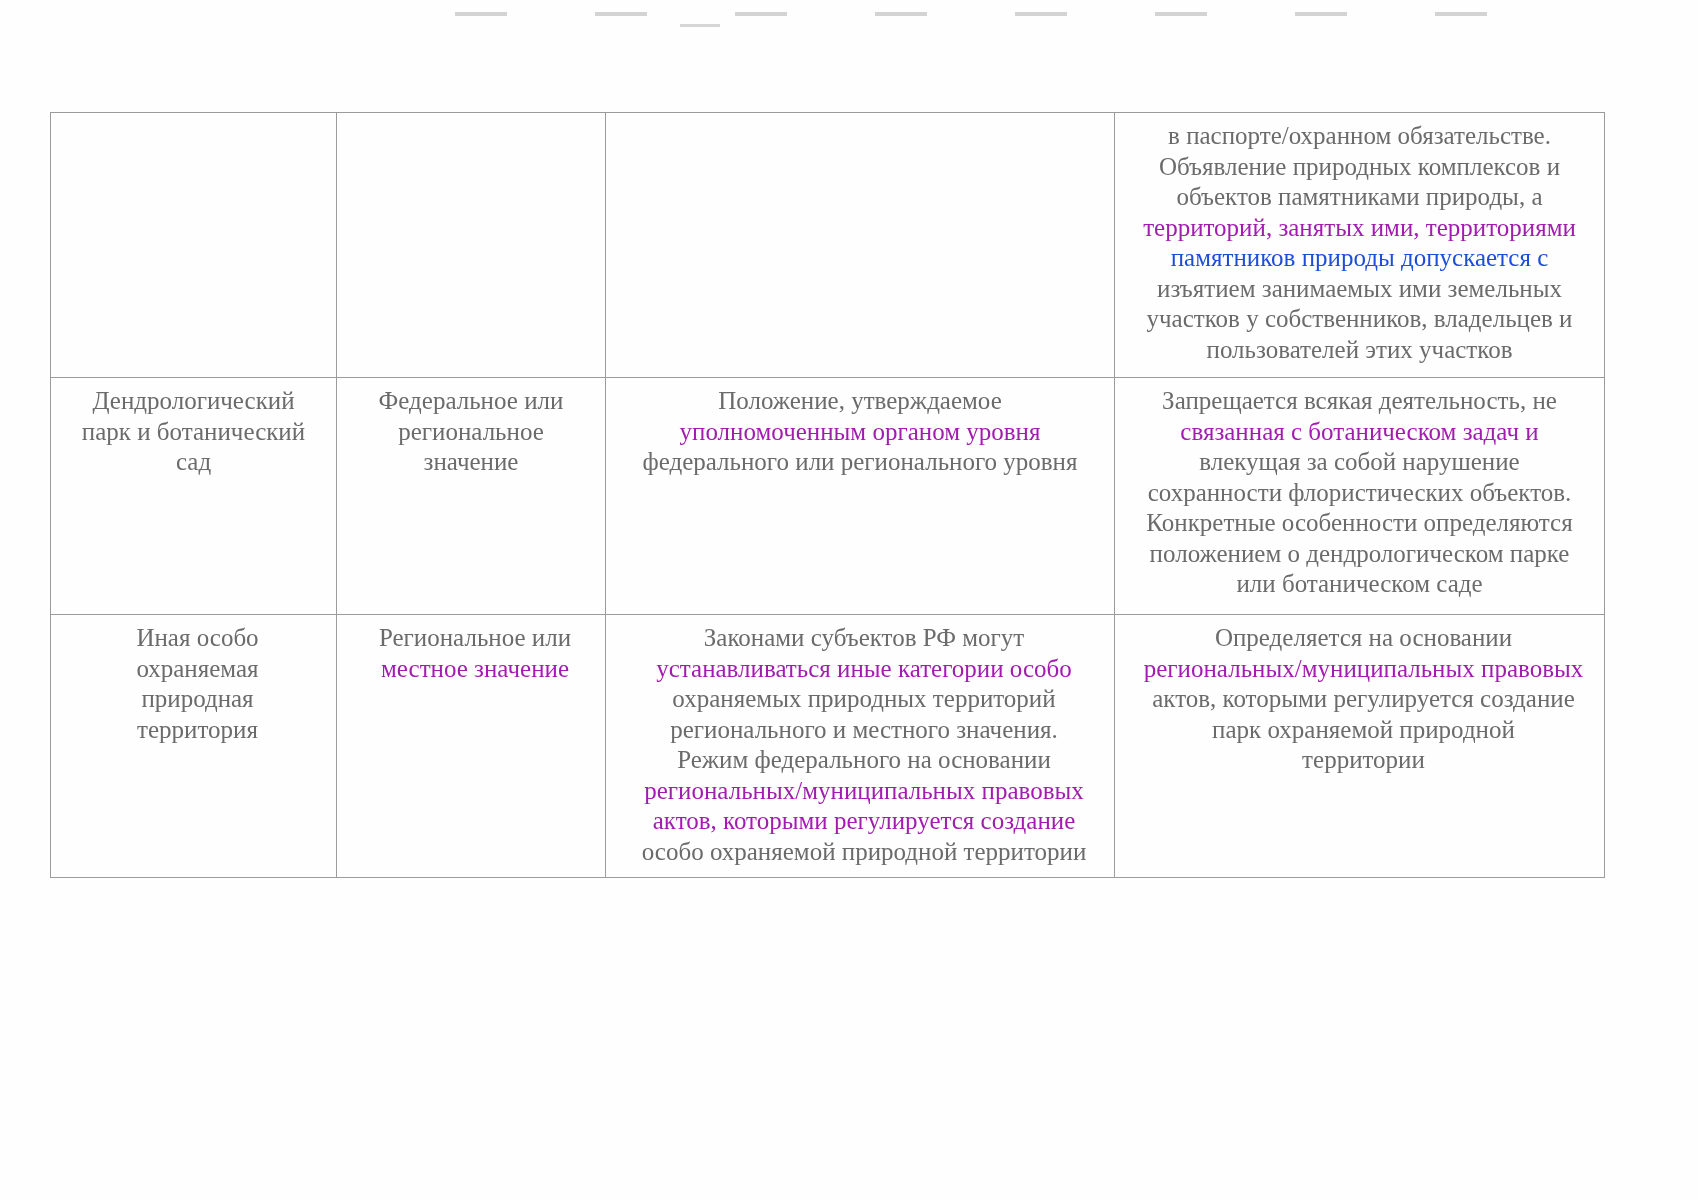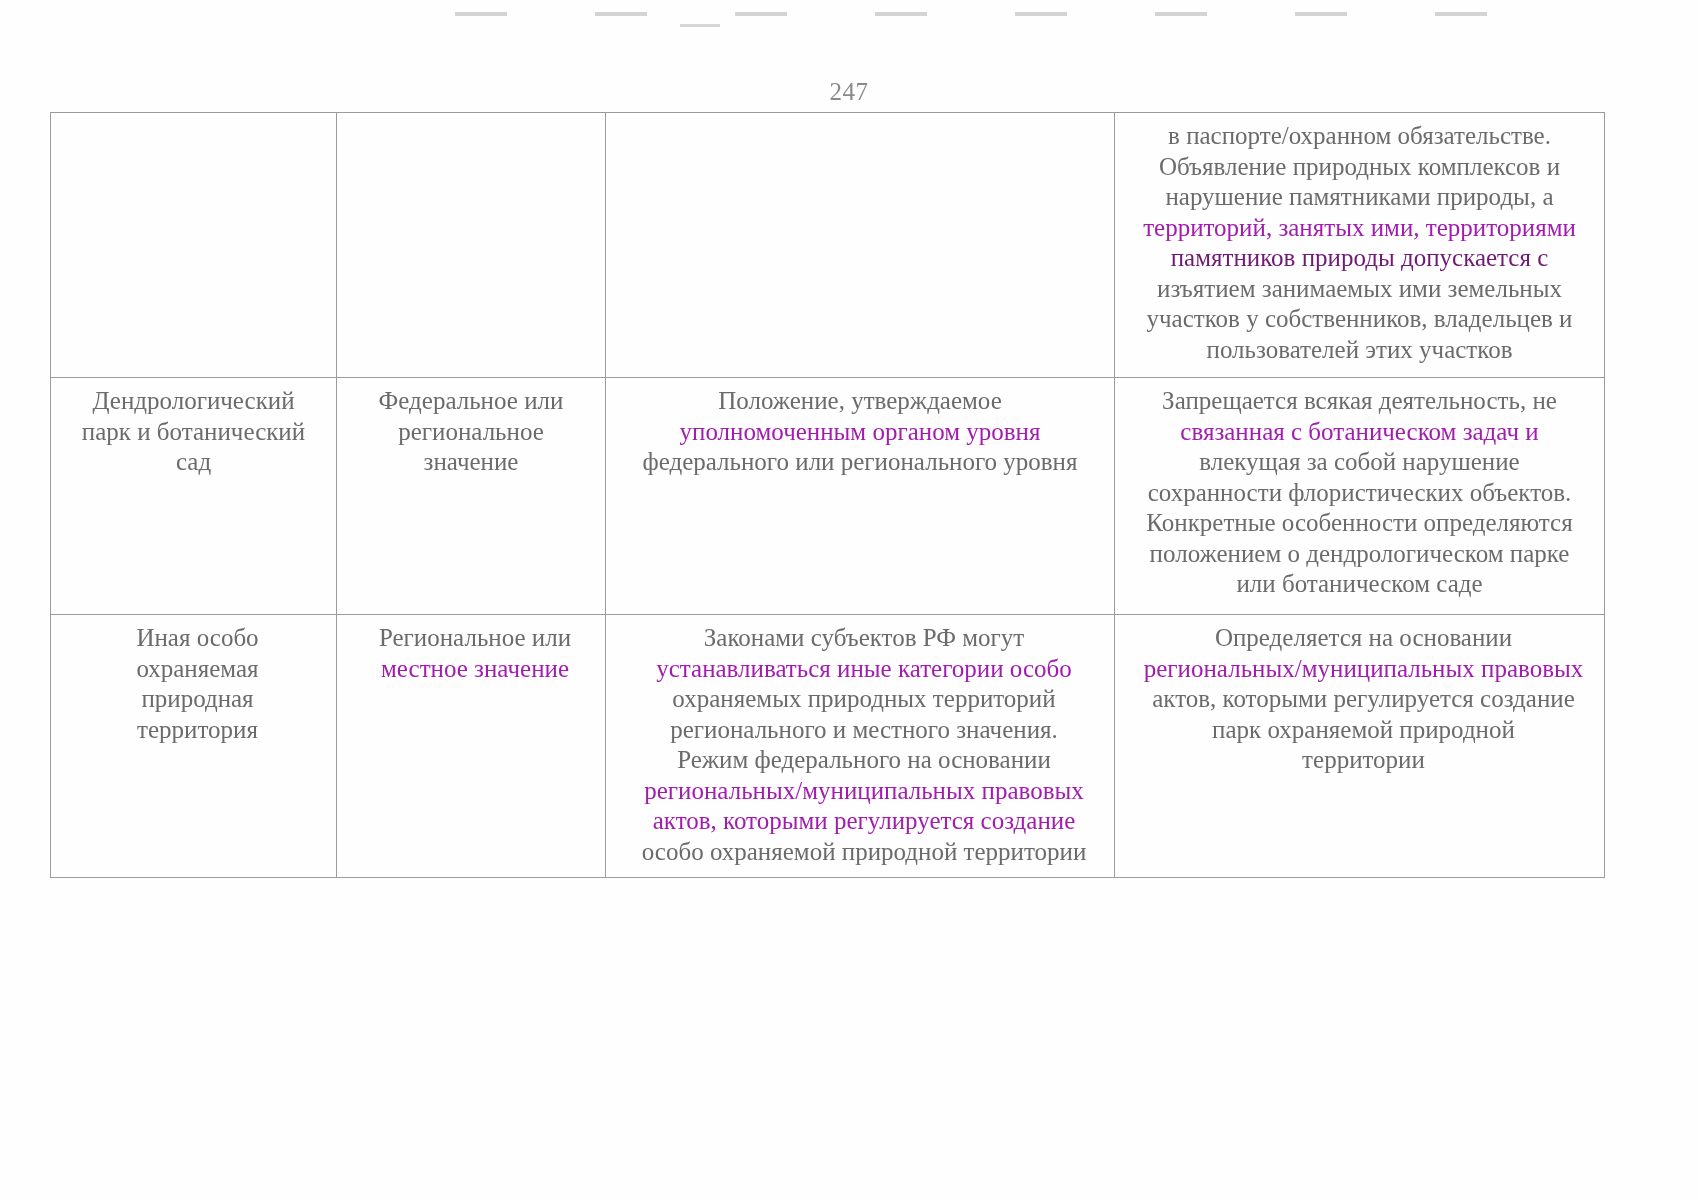--- a/index.html
+++ b/index.html
@@ -86,50 +86,49 @@
     display: block;
     white-space: pre-line;
   }
 
   
   .faded {
     color: #a21caf;
     font-family: Liberation Serif, serif;
   }
   .faded-more {
-    color: #701a75;
+    color: #1d4ed8;
   }
 
   .r1 td { height: 246px; }
   .r2 td { height: 218px; }
   .r3 td { height: 238px; padding-left: 18px; }
 
   .cell-top-pad { padding-top: 10px; }
 </style>
 </head>
 <body>
 
 <div class="scan-page">
 
   <div class="top-speckle"></div>
   <div class="top-speckle s2"></div>
 
-  <div class="page-number">247</div>
 
   <table class="doc-table">
     <tbody>
 
       <tr class="r1">
         <td class="col1"></td>
         <td class="col2"></td>
         <td class="col3"></td>
         <td class="col4">
           <span class="cell-text">в паспорте/охранном обязательстве.</span>
           <span class="cell-text">Объявление природных комплексов и</span>
-          <span class="cell-text">нарушение памятниками природы, а</span>
+          <span class="cell-text">объектов памятниками природы, а</span>
           <span class="cell-text faded">территорий, занятых ими, территориями</span>
           <span class="cell-text faded-more">памятников природы допускается с</span>
           <span class="cell-text">изъятием занимаемых ими земельных</span>
           <span class="cell-text">участков у собственников, владельцев и</span>
           <span class="cell-text">пользователей этих участков</span>
         </td>
       </tr>
 
       <tr class="r2">
         <td class="col1 cell-top-pad">

